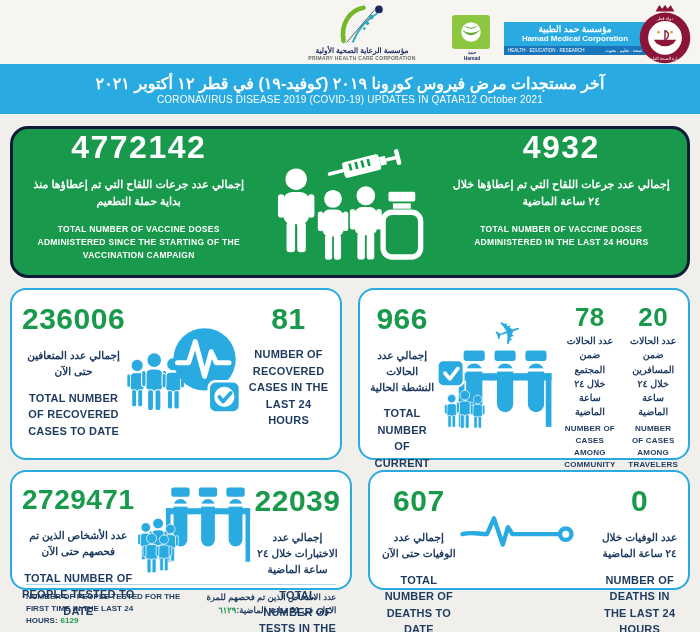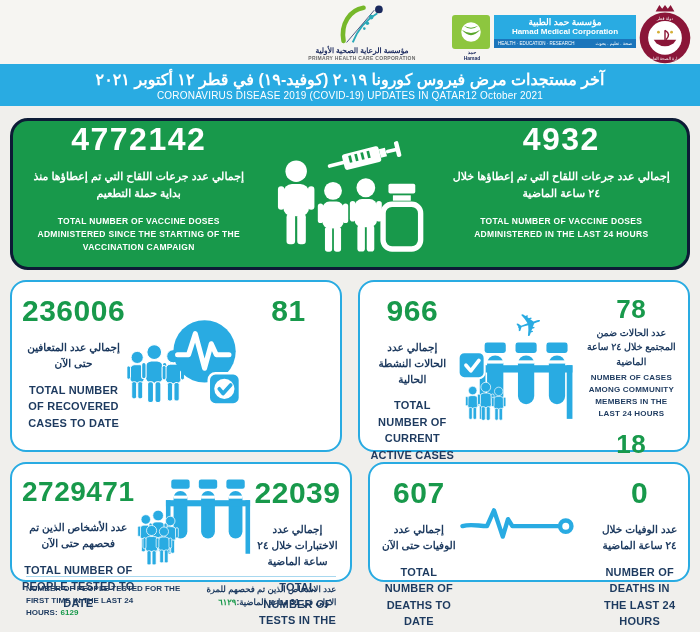--- a/index.html
+++ b/index.html
@@ -5,32 +5,32 @@
   html,body { margin:0; padding:0; }
   .page {
     width:700px; height:632px; background:#f0efec; position:relative; overflow:hidden;
     font-family:"Liberation Sans", sans-serif; color:#1d3a5f;
   }
   
   .header { position:relative; height:64px; background:#f6f5f2; }
   .phcc-logo { position:absolute; left:276px; top:4px; width:172px; text-align:center; }
   .phcc-ar { font-size:7.5px; font-weight:bold; color:#1b2a5e; margin-top:-2px; }
   .phcc-en { font-size:5px; font-weight:bold; color:#6b6b6b; letter-spacing:.3px; }
-  .hmc-logo { position:absolute; left:452px; top:15px; display:flex; align-items:flex-start; gap:2px; }
+  .hmc-logo { position:absolute; left:452px; top:15px; display:flex; align-items:center; gap:12px; }
   .hmc-badge { width:40px; text-align:center; }
   .hmc-square { width:38px; height:34px; background:#8dc63f; border-radius:3px; display:flex; align-items:center; justify-content:center; }
   .hmc-badge-txt { font-size:5px; font-weight:bold; color:#1b2a5e; line-height:1.2; }
   .hmc-panel { width:142px; }
   .hmc-panel-top { background:#29abe2; color:#fff; text-align:center; padding:2px 2px 3px; }
   .hmc-ar { font-size:9px; font-weight:bold; }
   .hmc-en { font-size:8px; font-weight:bold; }
   .hmc-panel-bottom { background:#1b75bb; color:#fff; font-size:4.5px; display:flex; justify-content:space-between; padding:2px 4px; }
   .moph-logo { position:absolute; right:5px; top:2px; }
   
-  .title-bar { height:42px; background:#29abe2; color:#fff; text-align:center;
+  .title-bar { height:50px; background:#29abe2; color:#fff; text-align:center;
     display:flex; flex-direction:column; justify-content:center; gap:1px; }
   .title-ar { font-size:16px; font-weight:bold; }
   .title-en { font-size:10px; font-weight:normal; letter-spacing:.2px; }
   
   .banner { margin:12px 10px 0; height:152px; box-sizing:border-box;
     background:#18994b; border:3px solid #0d1b36; border-radius:18px;
     display:flex; color:#fff; }
   .banner-col { flex:1.15; text-align:center; padding:0 10px; }
   .banner-num { font-size:32px; font-weight:bold; letter-spacing:1.5px; }
   .banner-ar { font-size:11px; font-weight:bold; margin-top:10px; line-height:1.55; }
@@ -42,21 +42,21 @@
   .row.mid .card { height:172px; }
   .row.bot .card { height:120px; }
   .card-grid { display:flex; height:100%; }
   .tests-card .card-grid { height:92px; }
   .stat { flex:1; text-align:center; padding:0 2px; }
   .stat .num { color:#18994b; font-size:30px; font-weight:bold; letter-spacing:.5px; }
   .stat .num.md { font-size:28px; }
   .ar-label { margin-top:12px; font-size:10.5px; font-weight:bold; color:#1d3a5f; line-height:1.5; }
   .en-label { margin-top:10px; font-size:11px; font-weight:bold; color:#1d3a5f; line-height:1.5; letter-spacing:.2px; }
   .icon-col { flex:.9; display:flex; align-items:center; justify-content:center; }
-  .stack { flex:1.15; display:flex; flex-direction:column; gap:9px; text-align:center; }
+  .stack { flex:1.15; display:flex; gap:9px; text-align:center; }
   .stack .num { color:#18994b; font-size:26px; font-weight:bold; }
   .stack .ar-label { margin-top:1px; font-size:9.5px; }
   .stack .en-label { margin-top:3px; font-size:8px; }
   .divider { border:none; border-top:1.5px solid #a8d8ef; margin:8px 6px 6px; }
   .foot { display:flex; justify-content:space-between; padding:0 6px; }
   .foot-en { width:50%; text-align:left; font-size:8px; font-weight:bold; color:#1d3a5f; line-height:1.5; }
   .foot-ar { width:46%; font-size:8.5px; font-weight:bold; color:#1d3a5f; line-height:1.5; }
   .green-val { color:#18994b; margin-left:3px; }
 </style>
 </head>
@@ -195,20 +195,21 @@
             </g>
             <circle cx="92" cy="44" r="37" fill="#29abe2"></circle>
             <polyline points="60,48 73,48 81,23 92,64 100,35 106,48 121,48" fill="none" stroke="#fff" stroke-width="6" stroke-linejoin="round" stroke-linecap="round"></polyline>
             <rect x="97" y="70" width="37" height="37" rx="8" fill="#29abe2" stroke="#fff" stroke-width="3"></rect>
             <circle cx="115.5" cy="88.5" r="12" fill="#fff"></circle>
             <path d="M109.5 88.5 l4.5 5.5 l9 -10" stroke="#29abe2" stroke-width="4.5" fill="none" stroke-linecap="round" stroke-linejoin="round"></path>
           </svg>
         </div>
         <div class="stat">
           <div class="num">81</div>
+          <div class="en-label">NUMBER OF RECOVERED CASES IN THE LAST 24 HOURS</div>
         </div>
       </div>
     </div>
 
     <div class="card">
       <div class="card-grid">
         <div class="stat">
           <div class="num">966</div>
           <div class="ar-label" dir="rtl">إجمالي عدد الحالات النشطة الحالية</div>
           <div class="en-label">TOTAL NUMBER OF CURRENT ACTIVE CASES</div>
@@ -245,21 +246,21 @@
             </g>
           </svg>
         </div>
         <div class="stack">
           <div class="stat">
             <div class="num">78</div>
             <div class="ar-label" dir="rtl">عدد الحالات ضمن المجتمع خلال ٢٤ ساعة الماضية</div>
             <div class="en-label">NUMBER OF CASES AMONG COMMUNITY MEMBERS IN THE LAST 24 HOURS</div>
           </div>
           <div class="stat">
-            <div class="num">18</div>
+            <div class="num">20</div>
             <div class="ar-label" dir="rtl">عدد الحالات ضمن المسافرين خلال ٢٤ ساعة الماضية</div>
             <div class="en-label">NUMBER OF CASES AMONG TRAVELERS IN THE LAST 24 HOURS</div>
           </div>
         </div>
       </div>
     </div>
   </div>
 
   <div class="row bot">
 

